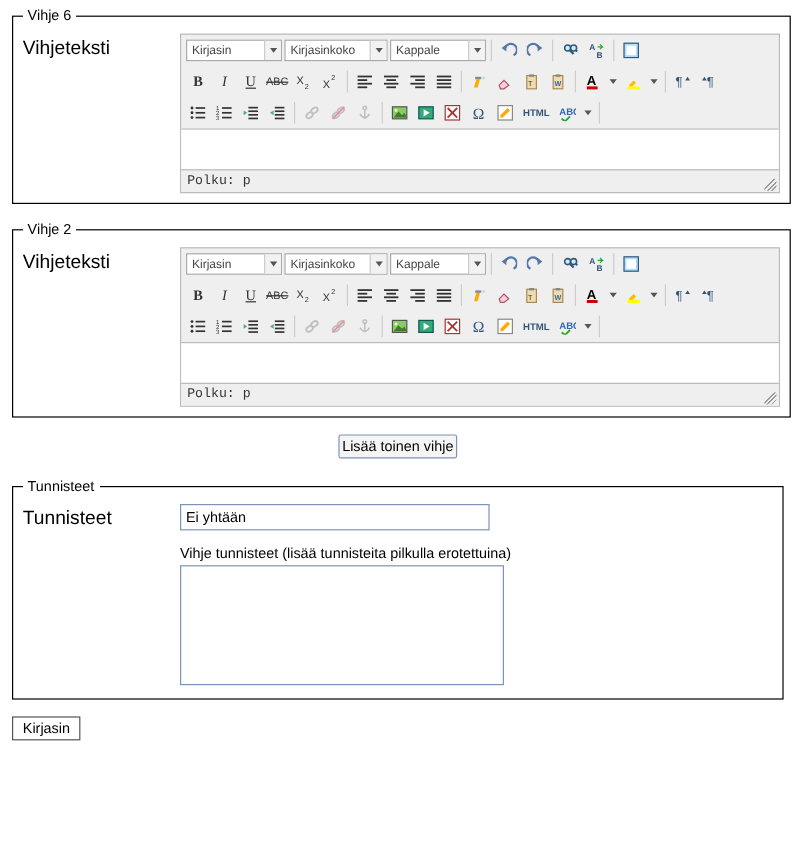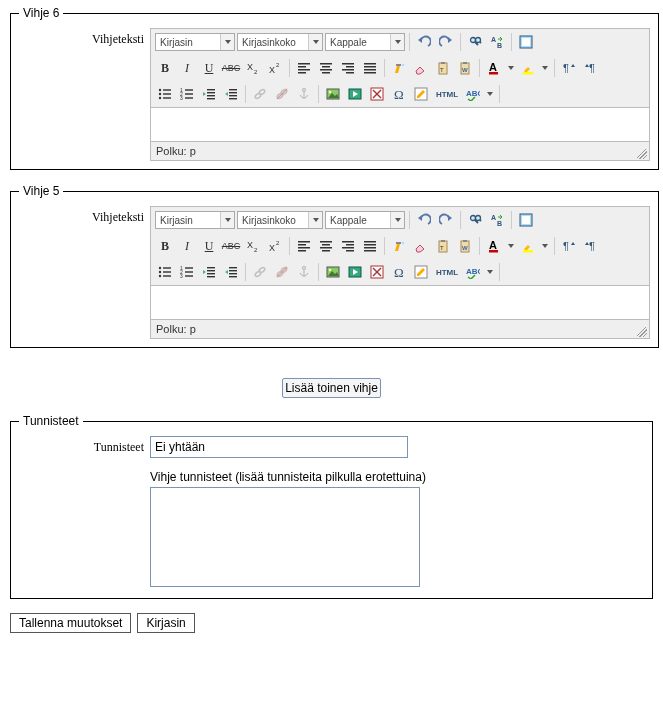--- a/index.html
+++ b/index.html
@@ -20,24 +20,22 @@
     font-size: 12px;
     padding: 0 4px;
   }
   .row {
     display: flex;
     align-items: flex-start;
     gap: 6px;
   }
   .label-col {
     width: 125px;
-    text-align: right;
     padding-top: 4px;
-    font-size: 12px;
-    font-family: Liberation Serif, serif;
+    font-size: 16px;
   }
   .editor-col {
     flex: 1;
   }
   .editor-box {
     border: 1px solid #bbb;
     background: #efefef;
     width: 500px;
   }
   .toolbar-row {
@@ -110,40 +108,40 @@
     border-top: 1px solid #bbb;
     height: 34px;
   }
   .path-bar {
     background: #efefef;
     border-top: 1px solid #bbb;
     font-size: 11px;
     padding: 3px 5px;
     color: #333;
     position: relative;
+    font-family: Liberation Mono, monospace;
   }
   .resize-grip {
     position: absolute;
     right: 2px; bottom: 1px;
     width: 10px; height: 10px;
     background:
       linear-gradient(135deg, transparent 0 40%, #999 40% 48%, transparent 48% 58%, #999 58% 66%, transparent 66% 76%, #999 76% 84%, transparent 84%);
   }
   .center-row {
     text-align: center;
     margin: 6px 0 16px 0;
   }
   .std-button {
     font-size: 12px;
     padding: 2px 2px;
     background: #f5f5f5;
     border: 1px solid #7a94b8;
     border-radius: 2px;
     cursor: pointer;
-    margin-top: 16px;
   }
   .tag-section-label {
     font-size: 12px;
     margin-bottom: 3px;
   }
   .tag-input {
     width: 258px;
     border: 1px solid #7a94b8;
     padding: 3px 4px;
     font-size: 12px;
@@ -396,21 +394,21 @@
           <div class="path-bar">
             <span>Polku: p</span>
             <span class="resize-grip"></span>
           </div>
         </div>
       </div>
     </div>
   </fieldset>
 
   <fieldset>
-    <legend>Vihje 5</legend>
+    <legend>Vihje 2</legend>
     <div class="row">
       <div class="label-col">Vihjeteksti</div>
       <div class="editor-col">
         <div class="editor-box">
 
           <div class="toolbar-row">
             <span class="dd" style="width:80px">
                 <span class="dd-label">Kirjasin</span>
                 <span class="dd-arrow"></span>
               </span>
@@ -637,21 +635,20 @@
     <div class="editor-col">
       <input class="tag-input" value="Ei yhtään" style="">
       <div style="height:12px"></div>
       <div class="tag-section-label">Vihje tunnisteet (lisää tunnisteita pilkulla erotettuina)</div>
       <textarea class="tag-textarea" style=""></textarea>
     </div>
   </div>
 </fieldset>
 
 <div class="bottom-buttons">
-  <button class="std-button2">Tallenna muutokset</button>
   <button class="std-button2">Kirjasin</button>
 </div>
 
 <svg width="0" height="0" style="position:absolute">
   <defs>
     <g id="i-align-left">
         <rect x="1" y="2" width="12" height="1.5" fill="#333"></rect>
         <rect x="1" y="5" width="8" height="1.5" fill="#333"></rect>
         <rect x="1" y="8" width="12" height="1.5" fill="#333"></rect>
         <rect x="1" y="11" width="8" height="1.5" fill="#333"></rect>

